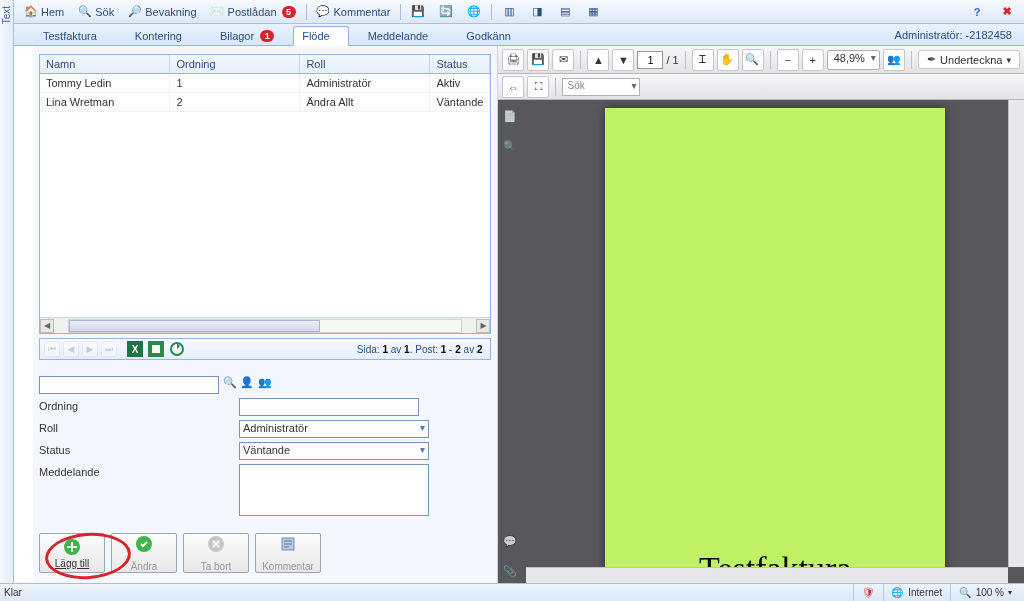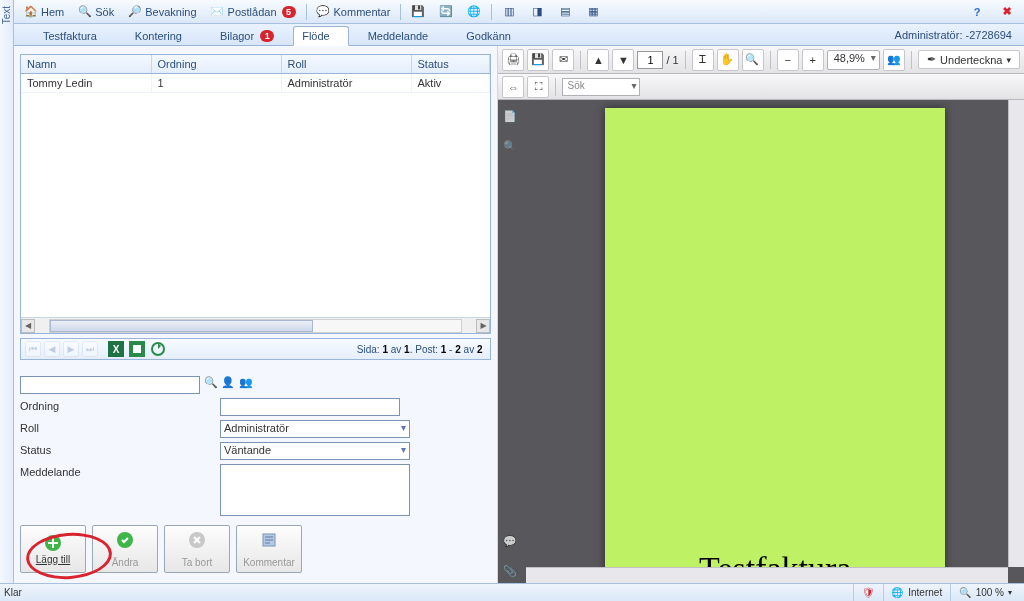--- a/index.html
+++ b/index.html
@@ -34,21 +34,21 @@
     display:flex;align-items:center;gap:4px;}
   .tab.active { background:#fff; border:1px solid #9ab5da; border-bottom:1px solid #fff;
     border-radius:3px 3px 0 0; margin-bottom:-1px;padding-left:8px;}
   .tabstrip .admin { margin-left:auto; padding-right:12px; color:#2b4e7e; font-size:11px;
     align-self:center;}
 
   
   .main { position:absolute; left:14px; top:46px; right:0; bottom:18px; background:#fff;
     display:flex;}
   .left-pane { width:508px; border-right:1px solid #ccd6e6; position:relative;
-    background:linear-gradient(to bottom,#f4f8fe 0,#f4f8fe 100%); }
+    background:linear-gradient(to bottom,#f4f8fe 0,#f4f8fe 100%);margin-left:19px; }
   .right-pane { flex:1; position:relative; background:#6a6a6a; }
 
   
   .grid { position:absolute; left:6px; top:8px; right:6px; height:280px;
     border:1px solid #9ab5da; background:#fff; }
   .grid table { width:100%; border-collapse:collapse; font-size:11px;}
   .grid th { background:linear-gradient(to bottom,#f4f8fe,#e4eefb); text-align:left;
     padding:3px 6px; border-right:1px solid #c8d6ea; border-bottom:1px solid #9ab5da;
     color:#2b4e7e; font-weight:normal;}
   .grid td { padding:3px 6px; border-right:1px solid #eef2f9; border-bottom:1px solid #eef2f9;}
@@ -81,21 +81,21 @@
     padding:1px 3px;}
   .fsel { width:190px; height:18px; border:1px solid #7a94b8; background:#fff; font-size:11px;
     padding:1px 3px; position:relative;}
   .fsel::after{content:"▾";position:absolute;right:3px;top:1px;color:#5b7aab;font-size:10px;}
   .farea { width:190px; height:52px; border:1px solid #7a94b8; background:#fff; resize:none;
     font-size:11px; padding:2px 3px;}
   .uicons{display:flex;gap:4px;margin-left:4px;}
 
   
   .actions { position:absolute; left:6px; bottom:10px; display:flex; gap:6px;}
-  .abtn { width:66px; height:48px; border:1px solid #9aa7b8; background:linear-gradient(to bottom,#fdfdfd,#e7e7e7);
+  .abtn { width:66px; height:40px; border:1px solid #9aa7b8; background:linear-gradient(to bottom,#fdfdfd,#e7e7e7);
     border-radius:2px; display:flex; flex-direction:column; align-items:center; justify-content:center;
     gap:2px; font-size:10px; color:#333; cursor:pointer;}
   .abtn.dis { color:#999;gap:8px; }
   .abtn .aic{width:18px;height:18px;display:flex;align-items:center;justify-content:center;}
   .red-ring{position:absolute;left:12px;bottom:4px;width:86px;height:46px;border:3px solid #d9232e;
     border-radius:50%;transform:rotate(-4deg);pointer-events:none;}
 
   
   .pdf-tb1, .pdf-tb2 { background:linear-gradient(to bottom,#f7f7f8,#e3e3e6);
     border-bottom:1px solid #b8b8bc; display:flex; align-items:center; padding:2px 4px; gap:3px;}
@@ -212,21 +212,21 @@
   </div>
   <div class="tab active">
       <span>Flöde</span>
     </div>
   <div class="tab">
       <span>Meddelande</span>
     </div>
   <div class="tab">
       <span>Godkänn</span>
     </div>
-  <div class="admin">Administratör: -2728694</div>
+  <div class="admin">Administratör: -2182458</div>
 </div>
 
 <div class="main">
   <div class="left-pane">
 
     <div class="grid">
       <table>
         <thead>
             <tr>
           <th style="width:130px">Namn</th>
@@ -235,20 +235,26 @@
           <th>Status</th>
         </tr>
           </thead>
         <tbody>
           <tr>
             <td>Tommy Ledin</td>
             <td>1</td>
             <td>Administratör</td>
             <td>Aktiv</td>
           </tr>
+          <tr>
+            <td>Lina Wretman</td>
+            <td>2</td>
+            <td>Ändra Allt</td>
+            <td>Väntande</td>
+          </tr>
         </tbody>
       </table>
       <div class="grid-scroll">
         <div class="btn">◀</div>
         <div class="track">
             <div class="thumb"></div>
           </div>
         <div class="btn">▶</div>
       </div>
     </div>

